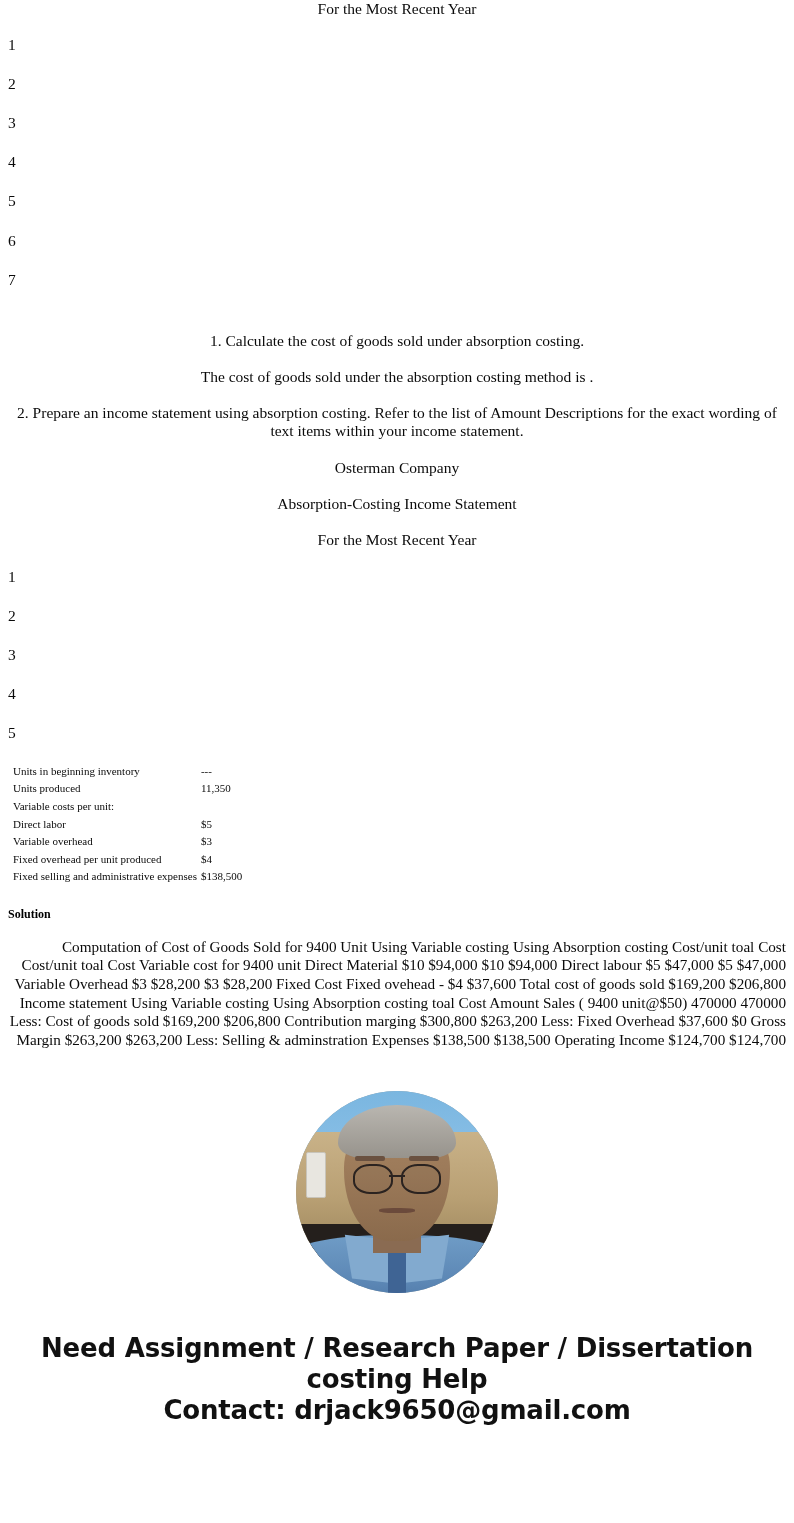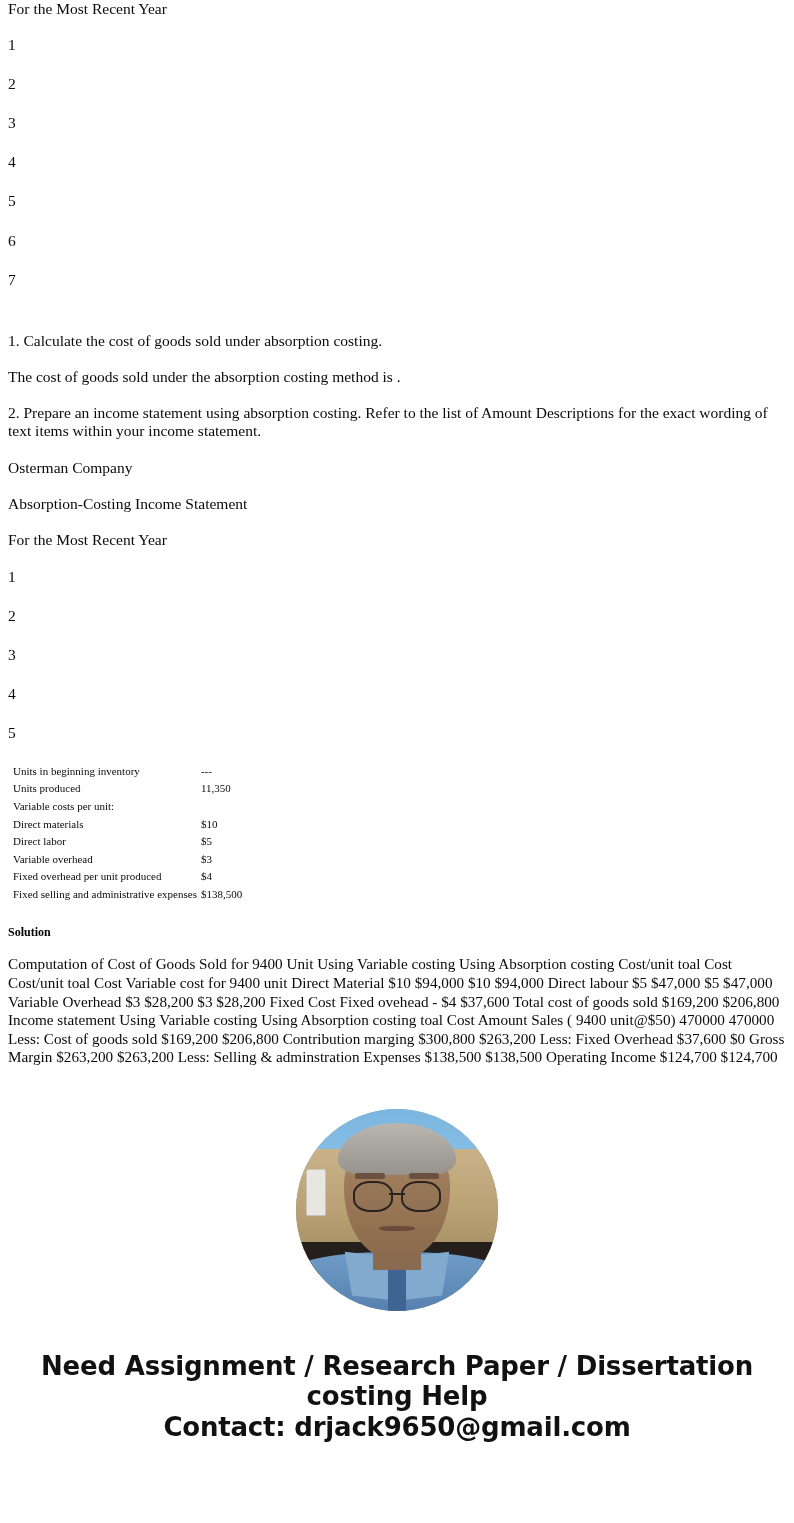--- a/index.html
+++ b/index.html
@@ -18,20 +18,21 @@
     box-sizing: border-box;
     padding: 0 8px;
   }
 
   
   .para {
     font-size: 15.5px;
     line-height: 1.18;
     margin: 0 0 18px 0;
     color: #0a0a0a;
+    text-align: center;
   }
 
   
   .rowlist { margin: 0; padding: 0; }
   .rowlist .rowitem {
     font-size: 15.5px;
     line-height: 1.1;
     margin: 0 0 22px 0;
     color: #0a0a0a;
   }
@@ -61,21 +62,21 @@
     font-weight: bold;
     margin: 22px 0 16px 0;
     line-height: 1.15;
     color: #000;
   }
 
   .solution-body {
     font-size: 15.2px;
     line-height: 1.22;
     margin: 0;
-    text-align: left;
+    text-align: right;
     color: #0a0a0a;
   }
 
   
   .avatar-wrap {
     margin: 42px 0 0 0;
     display: flex;
     justify-content: center;
   }
   .avatar {
@@ -216,24 +217,20 @@
         <td class="lbl">Units in beginning inventory</td>
         <td class="val">---</td>
       </tr>
       <tr>
         <td class="lbl">Units produced</td>
         <td class="val">11,350</td>
       </tr>
       <tr>
         <td class="lbl">Variable costs per unit:</td>
         <td class="val"></td>
-      </tr>
-      <tr>
-        <td class="lbl">Direct materials</td>
-        <td class="val">$10</td>
       </tr>
       <tr>
         <td class="lbl">Direct labor</td>
         <td class="val">$5</td>
       </tr>
       <tr>
         <td class="lbl">Variable overhead</td>
         <td class="val">$3</td>
       </tr>
       <tr>

